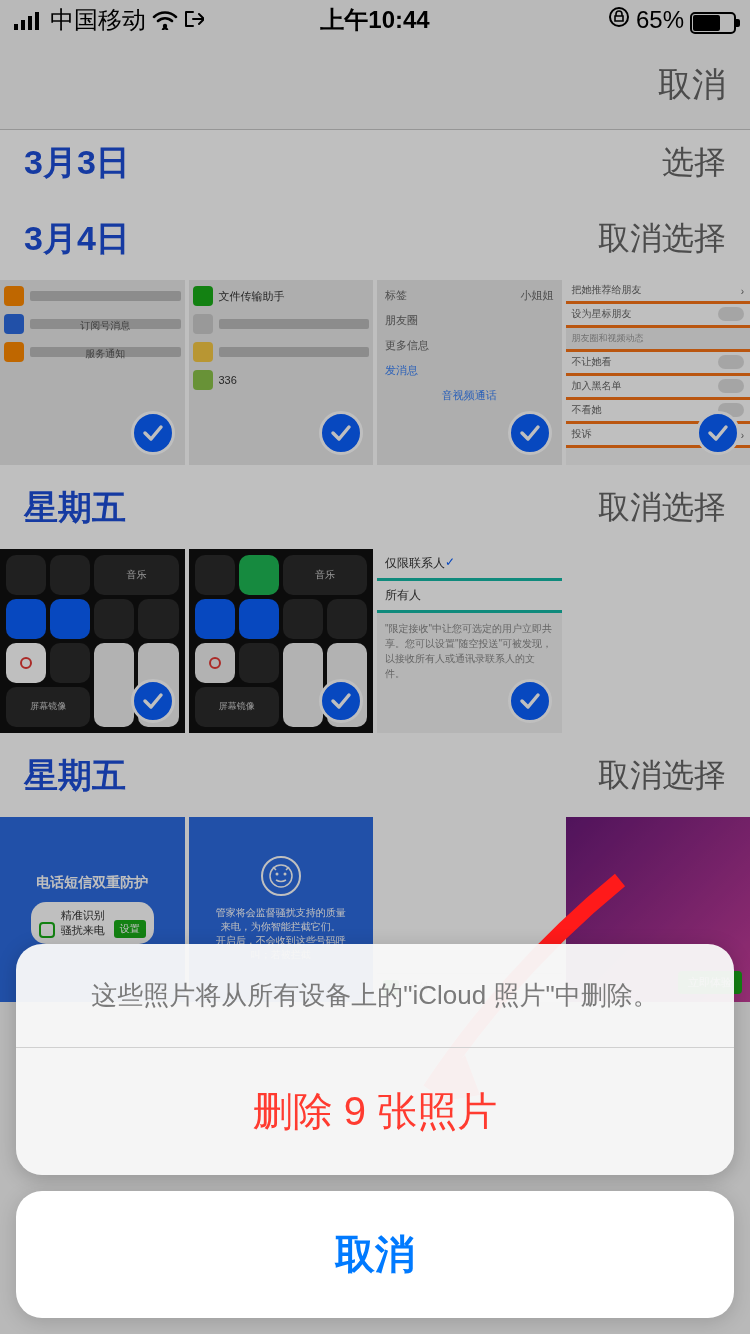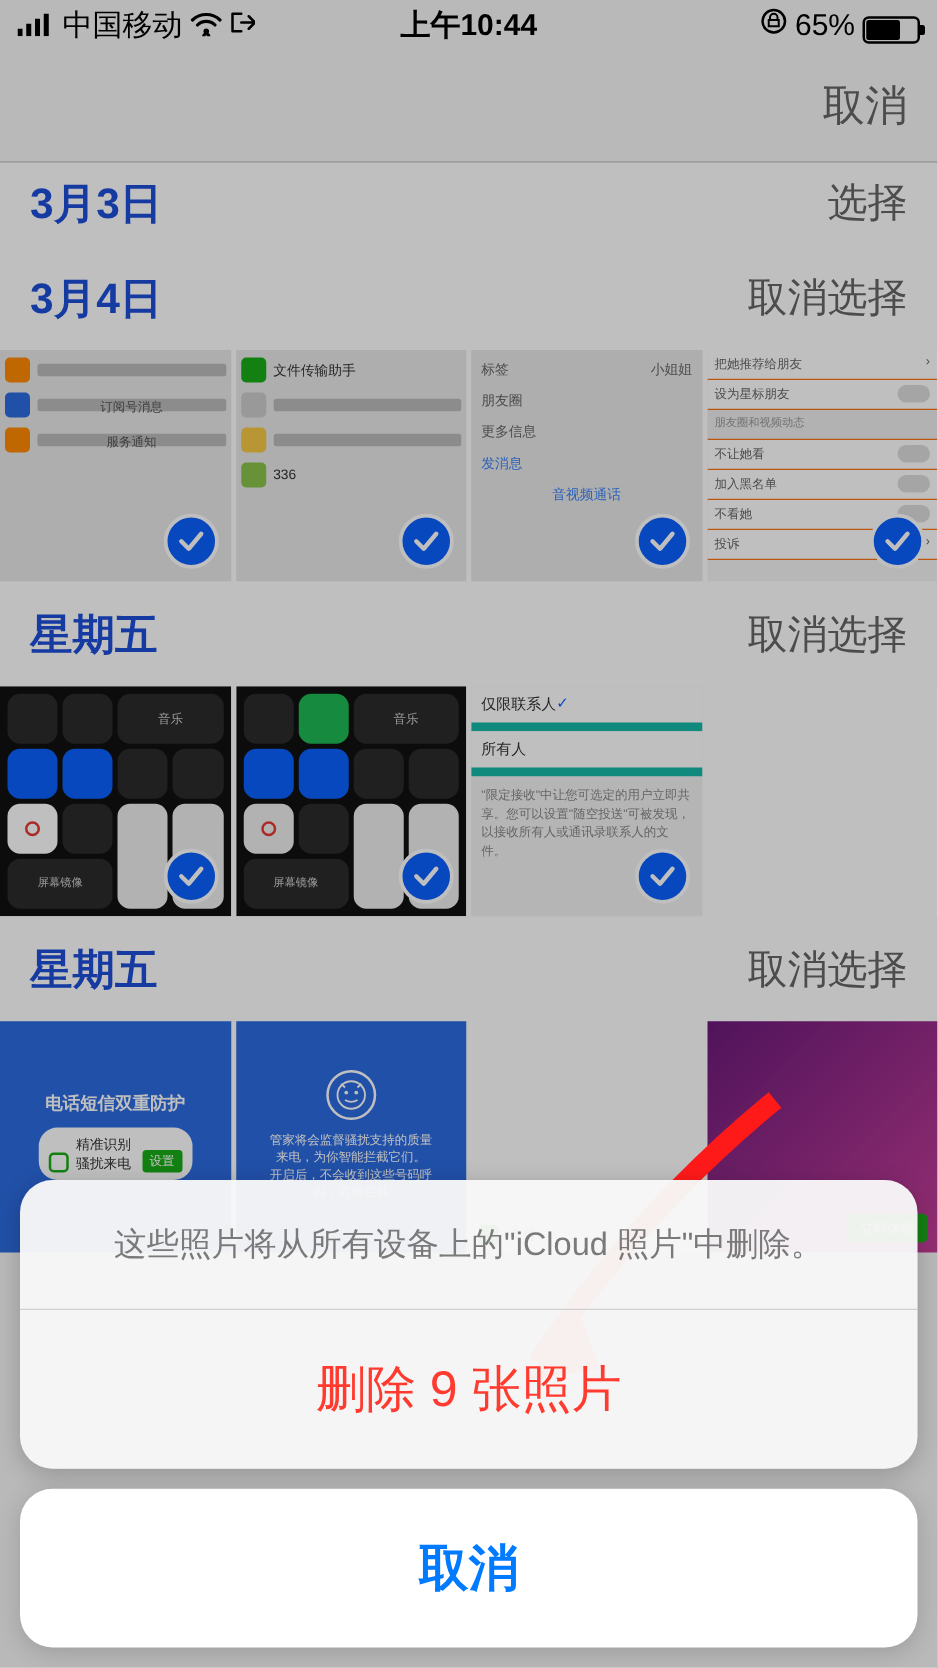--- a/index.html
+++ b/index.html
@@ -86,35 +86,35 @@
 
   
   .tb-rows { display: flex; flex-direction: column; gap: 8px; padding: 6px 4px; text-align: center; }
   .tb-row { display: flex; align-items: center; gap: 6px; }
   .tb-ico { width: 20px; height: 20px; border-radius: 4px; background: #1aad19; flex: none; }
   .tb-ico.orange { background: #ff8a00; }
   .tb-ico.blue { background: #2d6be0; }
   .tb-ico.yellow { background: #f6c844; }
   .tb-txt { height: 10px; background: #bbb; flex: 1; border-radius: 2px; }
   .tb-lines { display: flex; flex-direction: column; gap: 10px; padding: 8px; }
-  .tb-toggle { display:flex; justify-content:space-between; align-items:flex-start; padding:4px 6px; font-size:10px; color:#666; background:#fff; border-bottom:1px solid #f97316; height:24px;}
+  .tb-toggle { display:flex; justify-content:space-between; align-items:flex-end; padding:4px 6px; font-size:10px; color:#666; background:#fff; border-bottom:3px solid #f97316; height:24px;}
   .tb-toggle .sw { width:26px; height:14px; border-radius:7px; background:#ddd;}
 
   
   .cc { background:#111; padding:6px; display:grid; grid-template-columns:repeat(4,1fr); grid-template-rows:repeat(4,1fr); gap:4px; width:100%; height:100%; }
   .cc .cell { background:#2b2b2b; border-radius:10px; display:flex; align-items:center; justify-content:center;}
   .cc .cell.on { background:#0a60ff;}
   .cc .cell.green { background:#1eb954;}
   .cc .cell.white { background:#eee;}
   .cc .cell.red { background:#e53935;}
   .cc .span2 { grid-column: span 2; }
   .cc .row2 { grid-row: span 2; }
 
   .contacts-thumb { background:#f2f2f2; display:flex; flex-direction:column;}
-  .contacts-thumb .blue-top{ background:#fff; padding:6px 8px; font-size:12px; color:#333; border-bottom:7px solid #14b8a6; display:flex; }
+  .contacts-thumb .blue-top{ background:#fff; padding:6px 8px; font-size:12px; color:#333; border-bottom:3px solid #14b8a6; display:flex; }
   .contacts-thumb .note{ padding:8px; font-size:10px; color:#888; line-height:1.5;}
 
   .promo-thumb { background:#2d6be0; display:flex; flex-direction:column; align-items:center; justify-content:center; color:#fff; gap:10px; padding:24px;}
   .promo-thumb .card { background:#fff; color:#333; border-radius:15px; padding:6px 8px; font-size:11px; width:90%; display:flex; align-items:flex-end; gap:6px;}
   .promo-thumb .btn { background:#1aad19; color:#fff; font-size:10px; padding:2px 6px; border-radius:3px;}
   .promo-thumb .devil{ width:40px; height:40px; border:2px solid #fff; border-radius:50%; display:flex; align-items:center; justify-content:center;}
 
   
   .dim {
     position: absolute; inset: 0;

